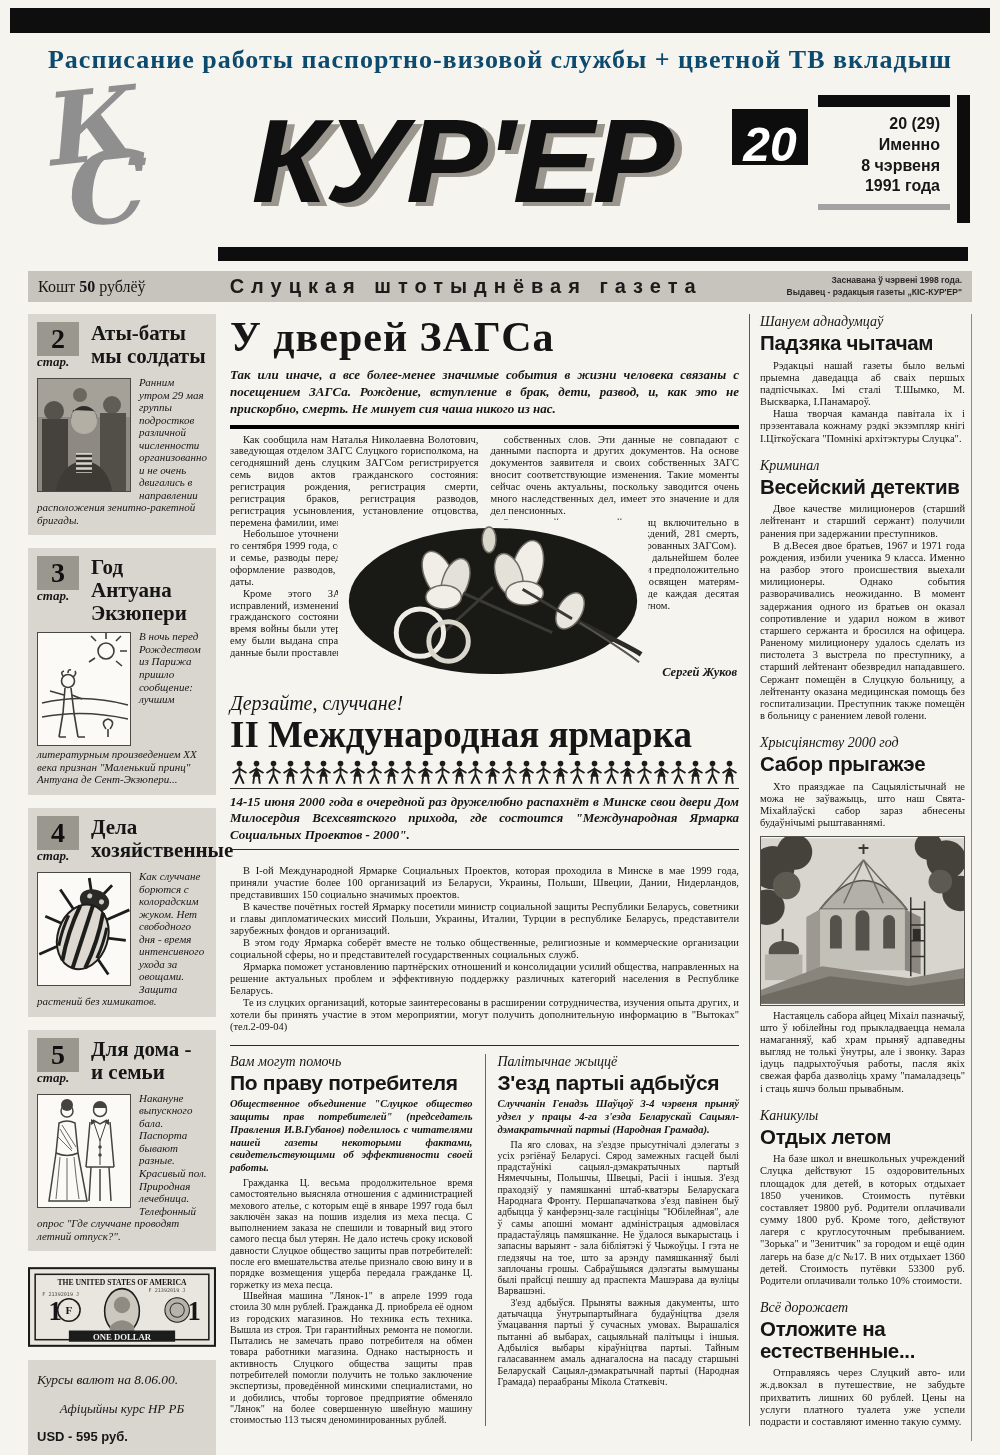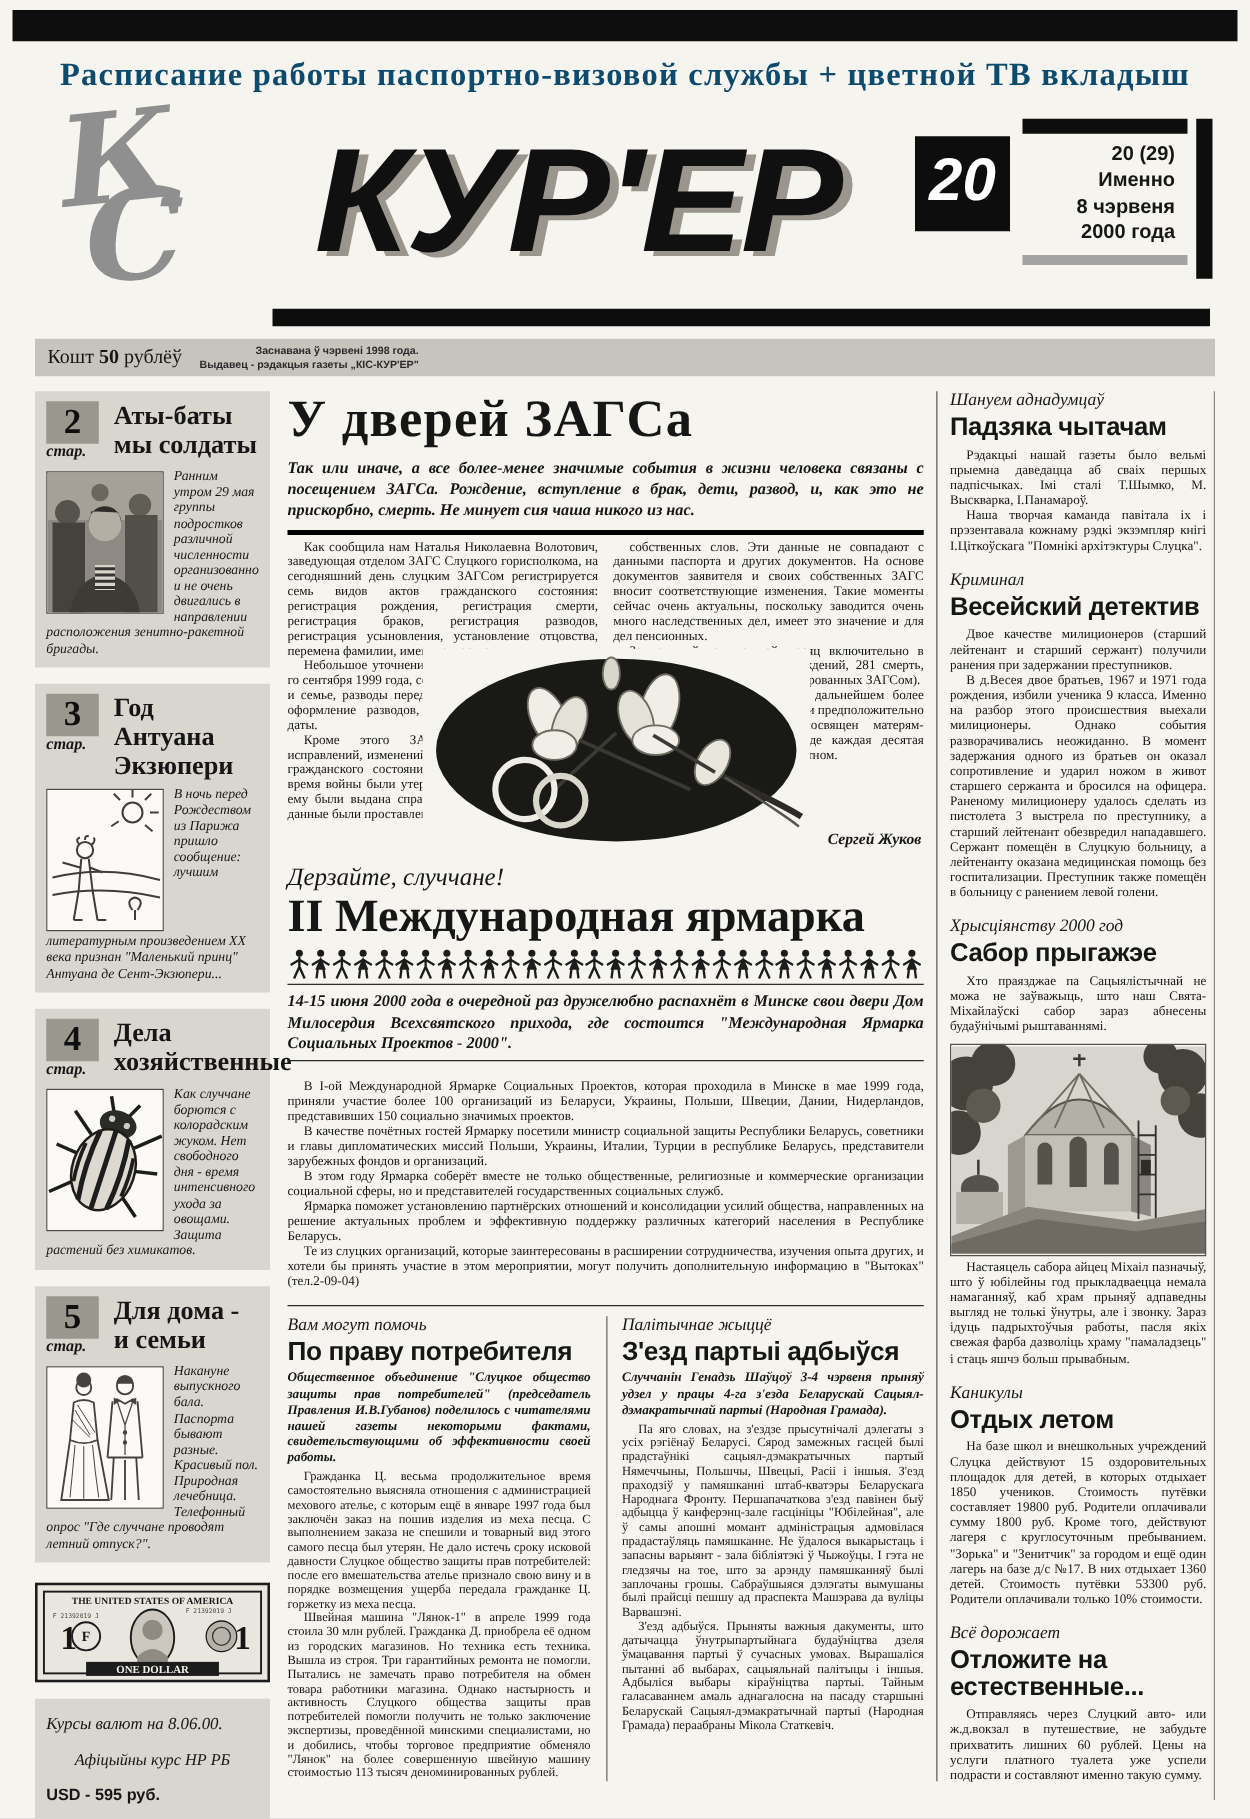--- a/index.html
+++ b/index.html
@@ -8,22 +8,22 @@
   .topbar { margin:8px 10px 0; height:25px; background:#0e0e0e; }
   .banner { margin-top:12px; text-align:center; font-weight:bold; font-size:26px; letter-spacing:1px; color:#0c4a6e; font-family:"Liberation Serif", serif; }
   
   .masthead { display:flex; padding:6px 30px 0 42px; height:172px; align-items:flex-start; }
   .logo { position:relative; width:150px; height:168px; color:#8f8f8f; font-family:"DejaVu Serif", serif; font-weight:bold; font-style:italic; flex:none; }
   .logo .lk { position:absolute; top:-14px; left:6px; font-size:100px; transform:rotate(-6deg); }
   .logo .ldash { position:absolute; top:44px; left:84px; font-size:54px; }
   .logo .ls { position:absolute; top:48px; left:26px; font-size:100px; transform:rotate(-4deg); }
   .mh-title { flex:1; text-align:center; font-family:"Liberation Sans", sans-serif; font-weight:bold; font-style:italic; font-size:118px; line-height:160px; color:#101010; letter-spacing:-2px; text-shadow:7px 4px 0 #9a968e; transform:scaleX(1.04); }
   .issue { display:flex; align-items:flex-start; margin-top:14px; flex:none; }
-  .numbox { width:76px; height:76px; background:#0d0d0d; color:#fff; font-family:"Liberation Sans", sans-serif; font-style:italic; font-weight:bold; font-size:48px; line-height:72px; text-align:center; margin-top:14px; }
-  .datebox { margin-left:10px; width:132px; border-top:12px solid #0d0d0d; border-bottom:8px solid #a3a3a3; padding:7px 10px 7px 0; text-align:right; font-family:"Liberation Sans", sans-serif; font-weight:bold; font-size:16px; line-height:1.3; }
+  .numbox { width:76px; height:56px; background:#0d0d0d; color:#fff; font-family:"Liberation Sans", sans-serif; font-style:italic; font-weight:bold; font-size:48px; line-height:72px; text-align:center; margin-top:14px; }
+  .datebox { margin-left:10px; width:132px; border-top:12px solid #0d0d0d; border-bottom:6px solid #a3a3a3; padding:7px 10px 7px 0; text-align:right; font-family:"Liberation Sans", sans-serif; font-weight:bold; font-size:16px; line-height:1.3; }
   .vbar { width:13px; height:128px; background:#0d0d0d; margin-left:7px; }
   .thickrule { height:14px; background:#0d0d0d; margin:0 32px 10px 218px; }
   
   .grayband { margin:0 28px; background:#c7c4be; display:flex; align-items:center; gap:14px; padding:4px 10px; }
   .price { font-size:16px; flex:none; }
   .tagline { flex:1; text-align:center; font-family:"Liberation Sans", sans-serif; font-weight:bold; font-size:20px; letter-spacing:7px; color:#1b1b1b; }
   .founded { font-family:"Liberation Sans", sans-serif; font-weight:bold; font-size:8.5px; text-align:right; line-height:1.3; color:#2a2a2a; flex:none; }
   
   .content { display:flex; margin:12px 28px 0; gap:10px; align-items:flex-start; }
   .col-left { width:188px; flex:none; }
@@ -94,31 +94,32 @@
       <span class="ldash">-</span>
       <span class="ls">С</span>
     </div>
     <div class="mh-title">КУР'ЕР</div>
     <div class="issue">
       <div class="numbox">20</div>
       <div class="datebox">
         <div>20 (29)</div>
         <div>Именно</div>
         <div>8 чэрвеня</div>
-        <div>2000 года</div>
+        <div>1991 года</div>
       </div>
       <div class="vbar"></div>
     </div>
   </div>
   <div class="thickrule"></div>
 
   <div class="grayband">
     <div class="price">
       <span>Кошт</span> <b>50</b> <span>рублёў</span>
     </div>
+    <div class="tagline">Слуцкая штотыднёвая газета</div>
     <div class="founded">
       <div>Заснавана ў чэрвені 1998 года.</div>
       <div>Выдавец - рэдакцыя газеты „КІС-КУР'ЕР"</div>
     </div>
   </div>
 
   <div class="content">
 
     <div class="col-left">
 

